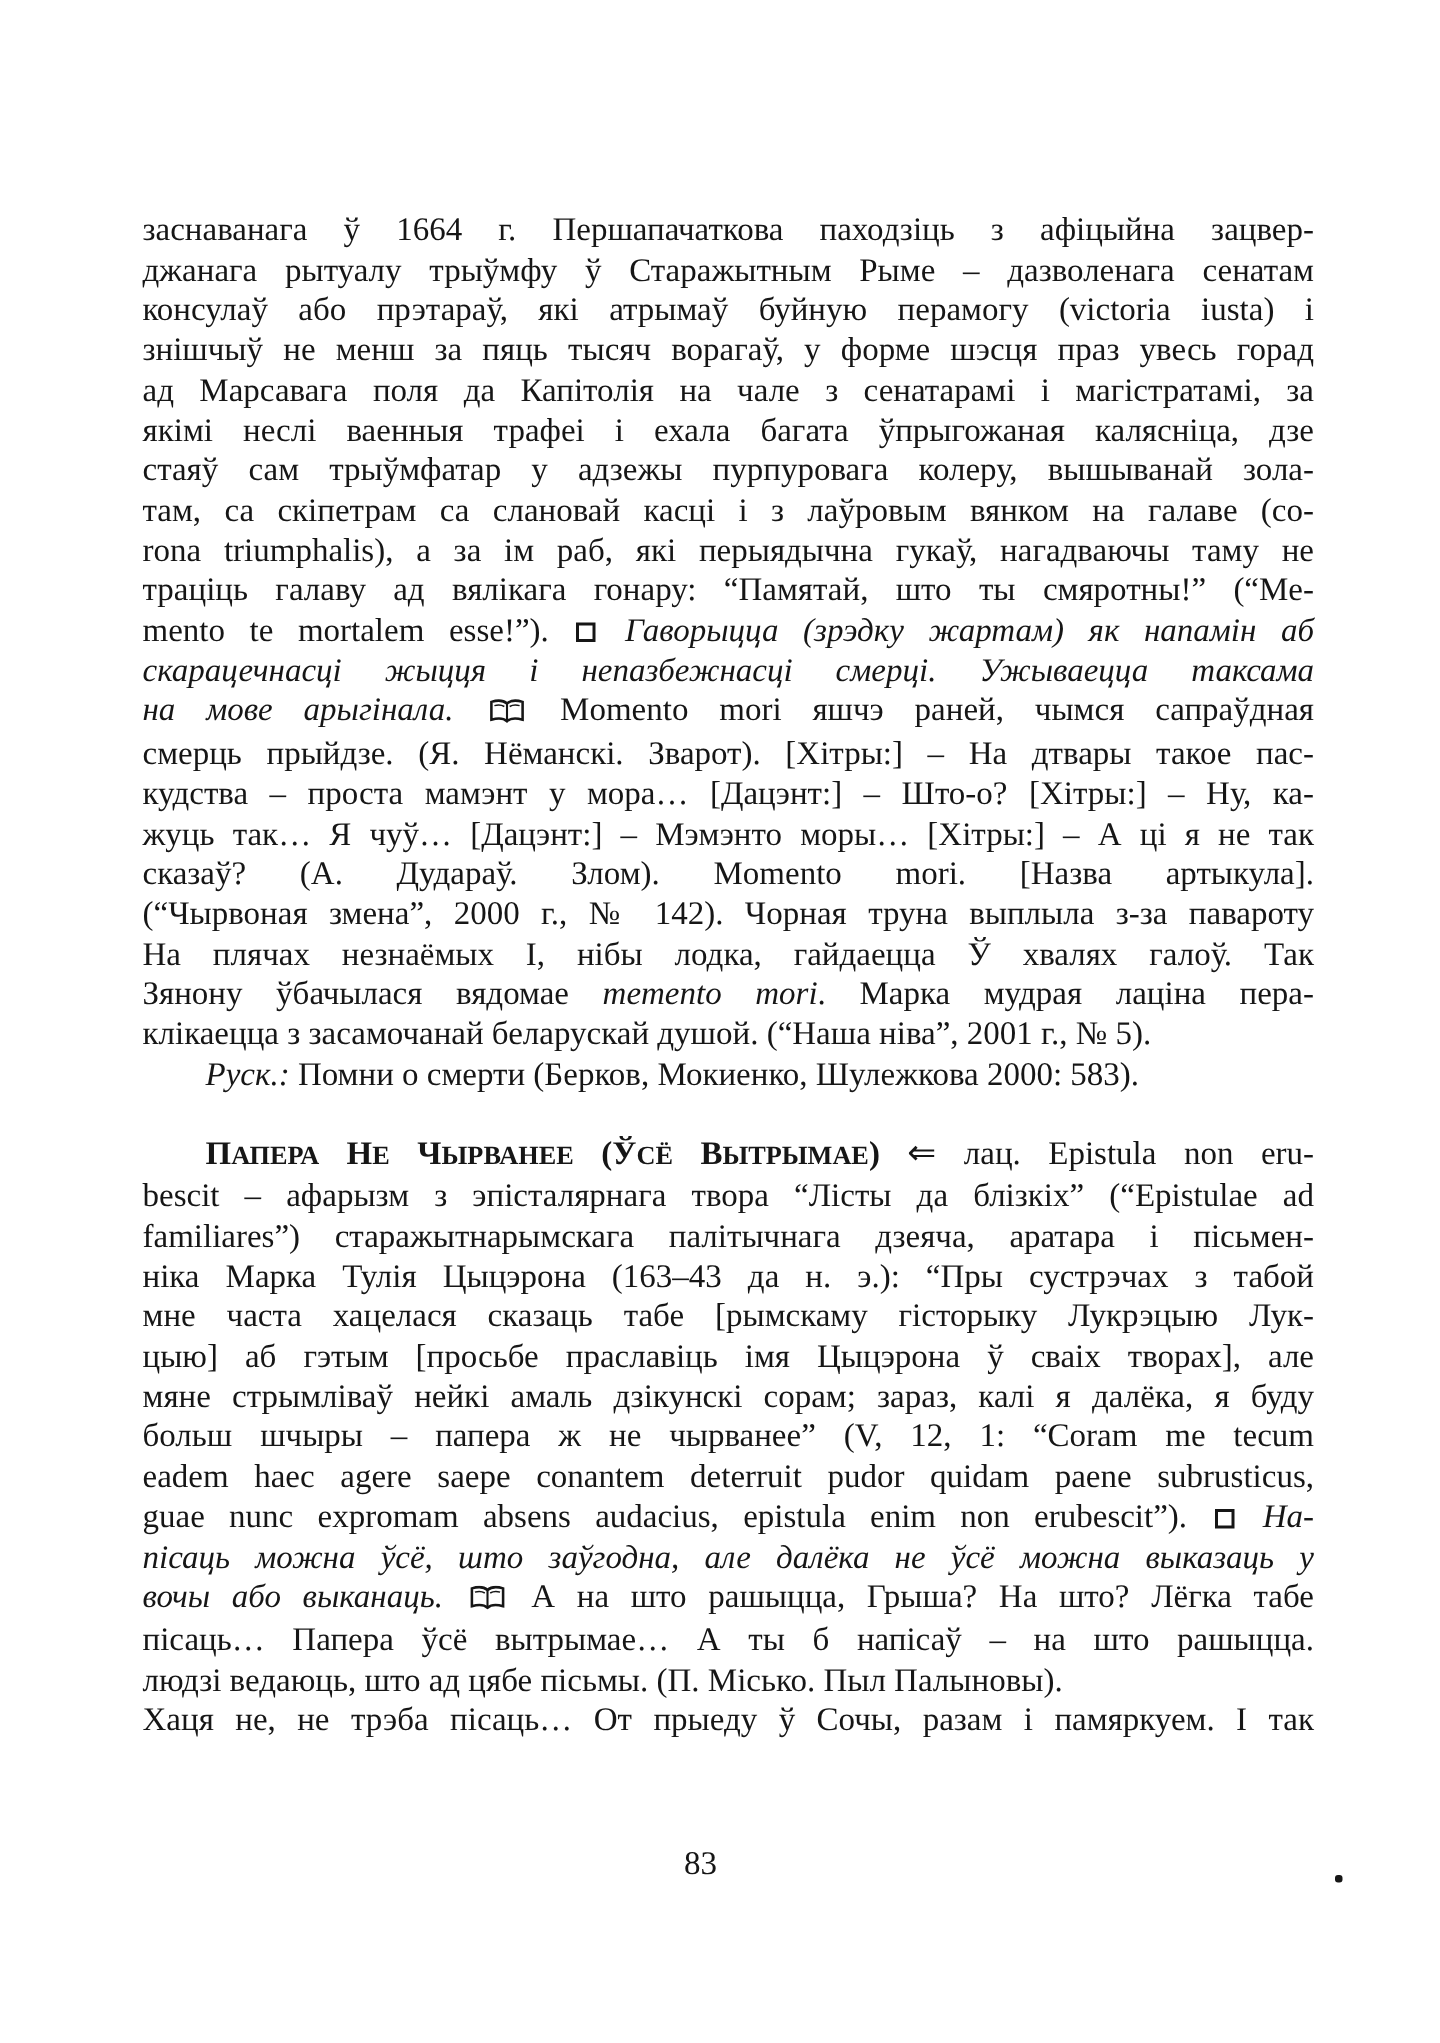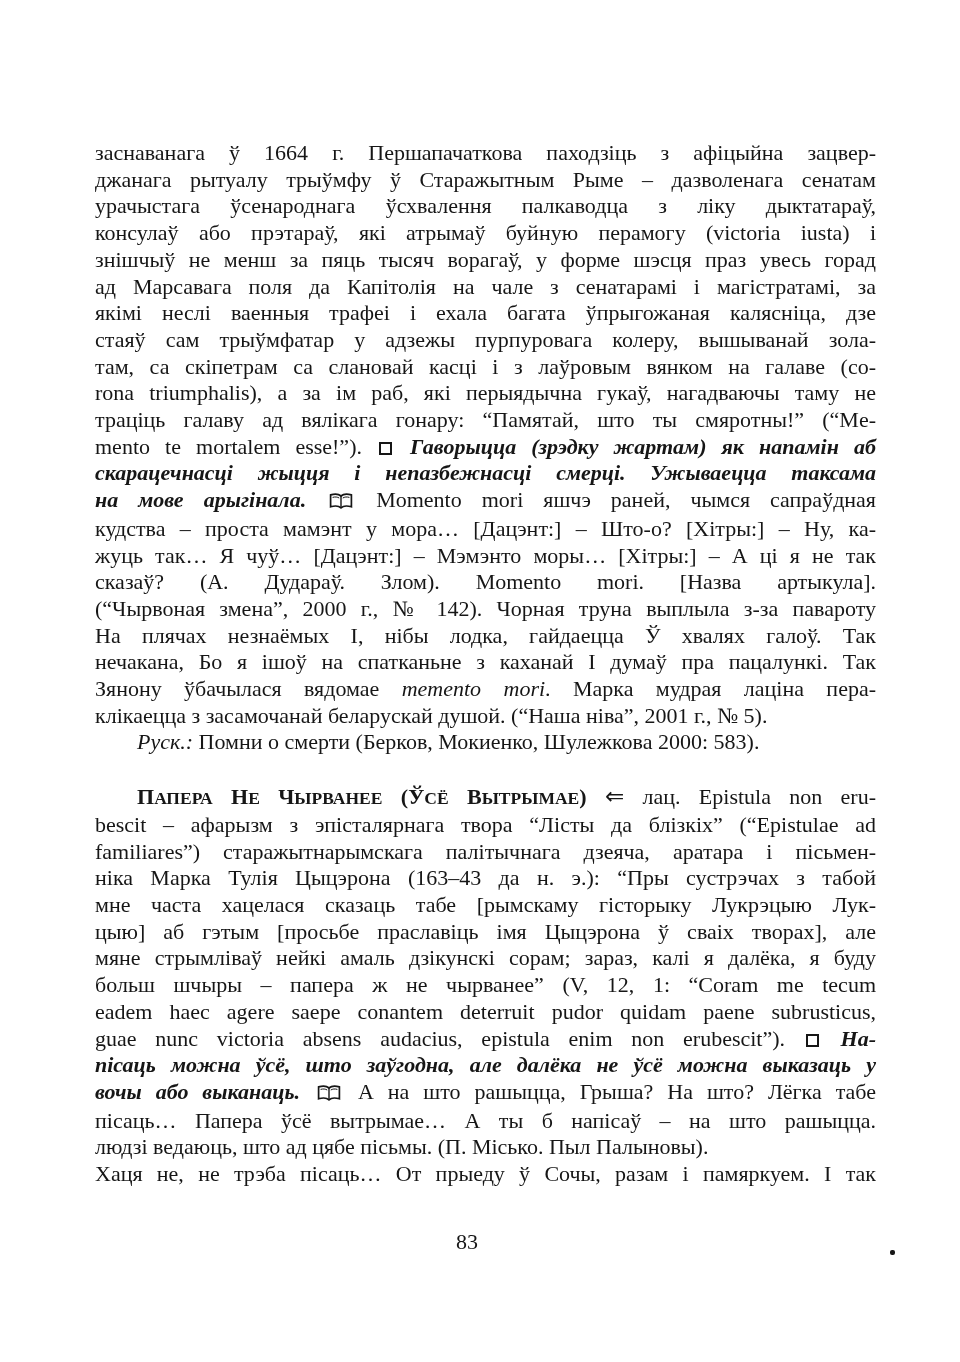--- a/index.html
+++ b/index.html
@@ -12,21 +12,21 @@
     font-size:22px; overflow:hidden;
   }
   .content { position:absolute; left:95px; top:140px; width:781px; }
   .entry + .entry { margin-top:27px; }
   .line { line-height:26.7px; white-space:normal; }
   .line.just { text-align:justify; text-align-last:justify; }
   .line.flush { text-align:left; text-align-last:left; }
   .line.indent { text-indent:42px; }
   .seg-n  { font-style:normal; font-weight:normal; }
   .seg-i  { font-style:italic; }
-  .seg-bi { font-style:italic; font-weight:bold; }
+  .seg-bi { font-style:italic; font-weight:normal; }
   .seg-scb { font-weight:bold; }
   .seg-scb .sc-lead  { font-size:22px; }
   .seg-scb .sc-small { font-size:17.5px; }
   .seg-arrow { font-family:"DejaVu Sans",sans-serif; font-size:23px; }
   .icon-square {
     display:inline-block; width:13px; height:13px;
     border:2px solid var(--ink); vertical-align:-1px; margin:0 3px 0 2px;
   }
   .icon-book { display:inline-block; vertical-align:-2px; margin:0 3px; }
   .page-number {
@@ -40,58 +40,57 @@
   }
 </style>
 </head>
 <body>
 
 <div class="page">
   <div class="content">
       <div class="entry">
         <div class="line just"><span class="seg-n">заснаванага ў 1664 г. Першапачаткова паходзіць з афіцыйна зацвер-</span></div>
         <div class="line just"><span class="seg-n">джанага рытуалу трыўмфу ў Старажытным Рыме – дазволенага сенатам</span></div>
-        <div class="line just"><span class="seg-n">урачыстага ўсенароднага ўсхвалення палкаводца з ліку дыктатараў,</span></div>
         <div class="line just"><span class="seg-n">консулаў або прэтараў, які атрымаў буйную перамогу (victoria iusta) і</span></div>
         <div class="line just"><span class="seg-n">знішчыў не менш за пяць тысяч ворагаў, у форме шэсця праз увесь горад</span></div>
         <div class="line just"><span class="seg-n">ад Марсавага поля да Капітолія на чале з сенатарамі і магістратамі, за</span></div>
         <div class="line just"><span class="seg-n">якімі неслі ваенныя трафеі і ехала багата ўпрыгожаная калясніца, дзе</span></div>
         <div class="line just"><span class="seg-n">стаяў сам трыўмфатар у адзежы пурпуровага колеру, вышыванай зола-</span></div>
         <div class="line just"><span class="seg-n">там, са скіпетрам са слановай касці і з лаўровым вянком на галаве (co-</span></div>
         <div class="line just"><span class="seg-n">rona triumphalis), а за ім раб, які перыядычна гукаў, нагадваючы таму не</span></div>
         <div class="line just"><span class="seg-n">траціць галаву ад вялікага гонару: “Памятай, што ты смяротны!” (“Me-</span></div>
         <div class="line just"><span class="seg-n">mento te mortalem esse!”). </span><span class="icon-square"></span><span class="seg-bi"> Гаворыцца (зрэдку жартам) як напамін аб</span></div>
         <div class="line just"><span class="seg-bi">скарацечнасці жыцця і непазбежнасці смерці. Ужываецца таксама</span></div>
         <div class="line just"><span class="seg-bi">на мове арыгінала. </span><span class="icon-book"><svg width="24" height="16" viewBox="0 0 24 16">
               <path d="M12 3 C10 1.2 6 0.6 1.6 1.9 L1.6 13.8 C6 12.6 10 13 12 14.8 C14 13 18 12.6 22.4 13.8 L22.4 1.9 C18 0.6 14 1.2 12 3 Z" fill="none" stroke="currentColor" stroke-width="1.7"></path>
               <line x1="12" y1="3" x2="12" y2="14.8" stroke="currentColor" stroke-width="1.4"></line>
               <path d="M3.6 4.4 C6.2 3.7 8.4 3.9 10.2 5" fill="none" stroke="currentColor" stroke-width="1"></path>
               <path d="M13.8 5 C15.6 3.9 17.8 3.7 20.4 4.4" fill="none" stroke="currentColor" stroke-width="1"></path>
             </svg></span><span class="seg-n"> Momento mori яшчэ раней, чымся сапраўдная</span></div>
+        <div class="line just"><span class="seg-n">смерць прыйдзе. (Я. Нёманскі. Зварот). [Хітры:] – На дтвары такое пас-</span></div>
         <div class="line just"><span class="seg-n">кудства – проста мамэнт у мора… [Дацэнт:] – Што-о? [Хітры:] – Ну, ка-</span></div>
         <div class="line just"><span class="seg-n">жуць так… Я чуў… [Дацэнт:] – Мэмэнто моры… [Хітры:] – А ці я не так</span></div>
         <div class="line just"><span class="seg-n">сказаў? (А. Дудараў. Злом). Momento mori. [Назва артыкула].</span></div>
         <div class="line just"><span class="seg-n">(“Чырвоная змена”, 2000 г., № 142). Чорная труна выплыла з-за павароту</span></div>
         <div class="line just"><span class="seg-n">На плячах незнаёмых І, нібы лодка, гайдаецца Ў хвалях галоў. Так</span></div>
-        <div class="line just"><span class="seg-n">нечакана, Бо я ішоў на спатканьне з каханай І думаў пра пацалункі. Так</span></div>
         <div class="line just"><span class="seg-n">Зянону ўбачылася вядомае </span><span class="seg-i">memento mori</span><span class="seg-n">. Марка мудрая лаціна пера-</span></div>
         <div class="line flush"><span class="seg-n">клікаецца з засамочанай беларускай душой. (“Наша ніва”, 2001 г., № 5).</span></div>
         <div class="line flush indent"><span class="seg-i">Руск.:</span><span class="seg-n"> Помни о смерти (Берков, Мокиенко, Шулежкова 2000: 583).</span></div>
       </div>
       <div class="entry">
         <div class="line just indent"><span class="seg-scb"><span class="sc-lead">П</span><span class="sc-small">А</span><span class="sc-small">П</span><span class="sc-small">Е</span><span class="sc-small">Р</span><span class="sc-small">А</span> <span class="sc-lead">Н</span><span class="sc-small">Е</span> <span class="sc-lead">Ч</span><span class="sc-small">Ы</span><span class="sc-small">Р</span><span class="sc-small">В</span><span class="sc-small">А</span><span class="sc-small">Н</span><span class="sc-small">Е</span><span class="sc-small">Е</span> <span class="sc-lead">(</span><span class="sc-lead">Ў</span><span class="sc-small">С</span><span class="sc-small">Ё</span> <span class="sc-lead">В</span><span class="sc-small">Ы</span><span class="sc-small">Т</span><span class="sc-small">Р</span><span class="sc-small">Ы</span><span class="sc-small">М</span><span class="sc-small">А</span><span class="sc-small">Е</span><span class="sc-lead">)</span></span><span class="seg-n"> </span><span class="seg-arrow">⇐</span><span class="seg-n"> лац. Epistula non eru-</span></div>
         <div class="line just"><span class="seg-n">bescit – афарызм з эпісталярнага твора “Лісты да блізкіх” (“Epistulae ad</span></div>
         <div class="line just"><span class="seg-n">familiares”) старажытнарымскага палітычнага дзеяча, аратара і пісьмен-</span></div>
         <div class="line just"><span class="seg-n">ніка Марка Тулія Цыцэрона (163–43 да н. э.): “Пры сустрэчах з табой</span></div>
         <div class="line just"><span class="seg-n">мне часта хацелася сказаць табе [рымскаму гісторыку Лукрэцыю Лук-</span></div>
         <div class="line just"><span class="seg-n">цыю] аб гэтым [просьбе праславіць імя Цыцэрона ў сваіх творах], але</span></div>
         <div class="line just"><span class="seg-n">мяне стрымліваў нейкі амаль дзікунскі сорам; зараз, калі я далёка, я буду</span></div>
         <div class="line just"><span class="seg-n">больш шчыры – папера ж не чырванее” (V, 12, 1: “Coram me tecum</span></div>
         <div class="line just"><span class="seg-n">eadem haec agere saepe conantem deterruit pudor quidam paene subrusticus,</span></div>
-        <div class="line just"><span class="seg-n">guae nunc victoria absens audacius, epistula enim non erubescit”). </span><span class="icon-square"></span><span class="seg-bi"> На-</span></div>
+        <div class="line just"><span class="seg-n">guae nunc expromam absens audacius, epistula enim non erubescit”). </span><span class="icon-square"></span><span class="seg-bi"> На-</span></div>
         <div class="line just"><span class="seg-bi">пісаць можна ўсё, што заўгодна, але далёка не ўсё можна выказаць у</span></div>
         <div class="line just"><span class="seg-bi">вочы або выканаць. </span><span class="icon-book"><svg width="24" height="16" viewBox="0 0 24 16">
               <path d="M12 3 C10 1.2 6 0.6 1.6 1.9 L1.6 13.8 C6 12.6 10 13 12 14.8 C14 13 18 12.6 22.4 13.8 L22.4 1.9 C18 0.6 14 1.2 12 3 Z" fill="none" stroke="currentColor" stroke-width="1.7"></path>
               <line x1="12" y1="3" x2="12" y2="14.8" stroke="currentColor" stroke-width="1.4"></line>
               <path d="M3.6 4.4 C6.2 3.7 8.4 3.9 10.2 5" fill="none" stroke="currentColor" stroke-width="1"></path>
               <path d="M13.8 5 C15.6 3.9 17.8 3.7 20.4 4.4" fill="none" stroke="currentColor" stroke-width="1"></path>
             </svg></span><span class="seg-n"> А на што рашыцца, Грыша? На што? Лёгка табе</span></div>
         <div class="line just"><span class="seg-n">пісаць… Папера ўсё вытрымае… А ты б напісаў – на што рашыцца.</span></div>
         <div class="line flush"><span class="seg-n">людзі ведаюць, што ад цябе пісьмы. (П. Місько. Пыл Палыновы).</span></div>
         <div class="line just"><span class="seg-n">Хаця не, не трэба пісаць… От прыеду ў Сочы, разам і памяркуем. І так</span></div>

